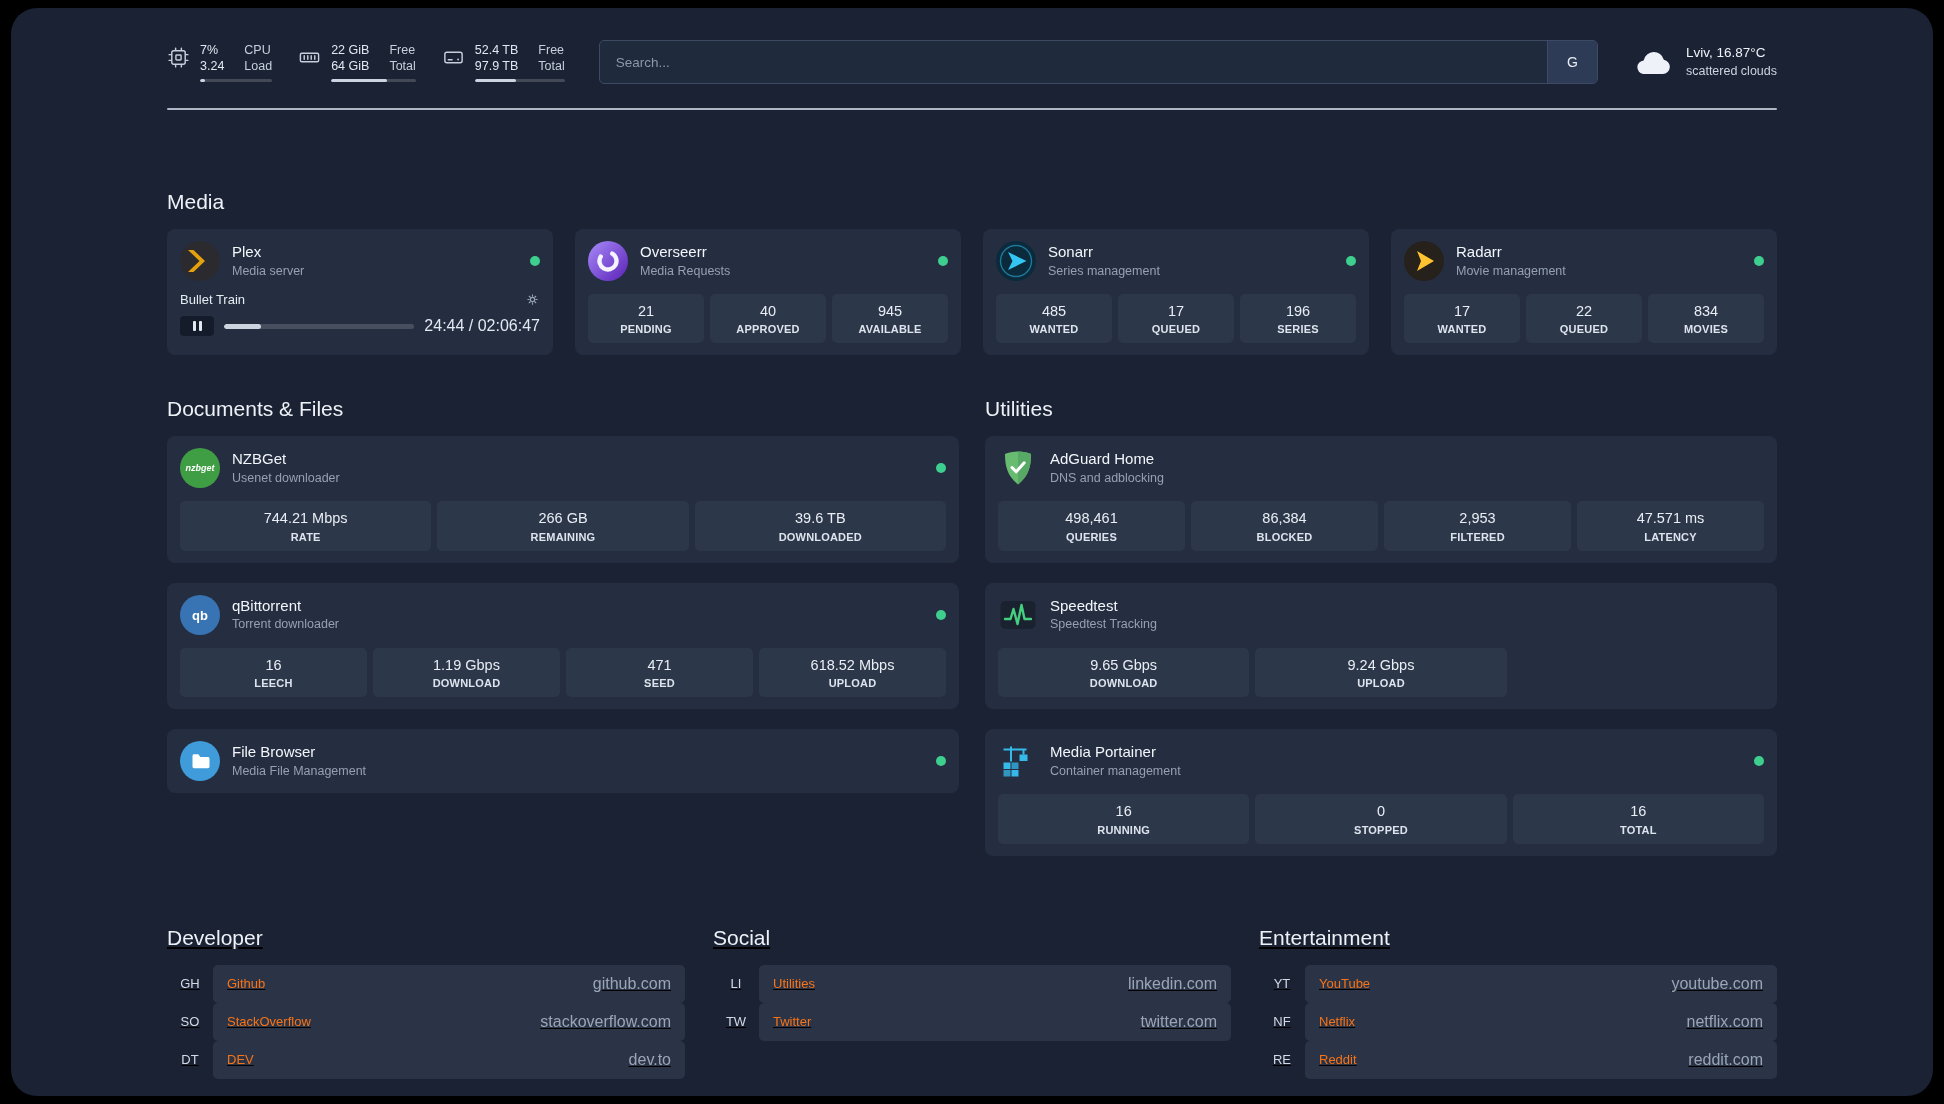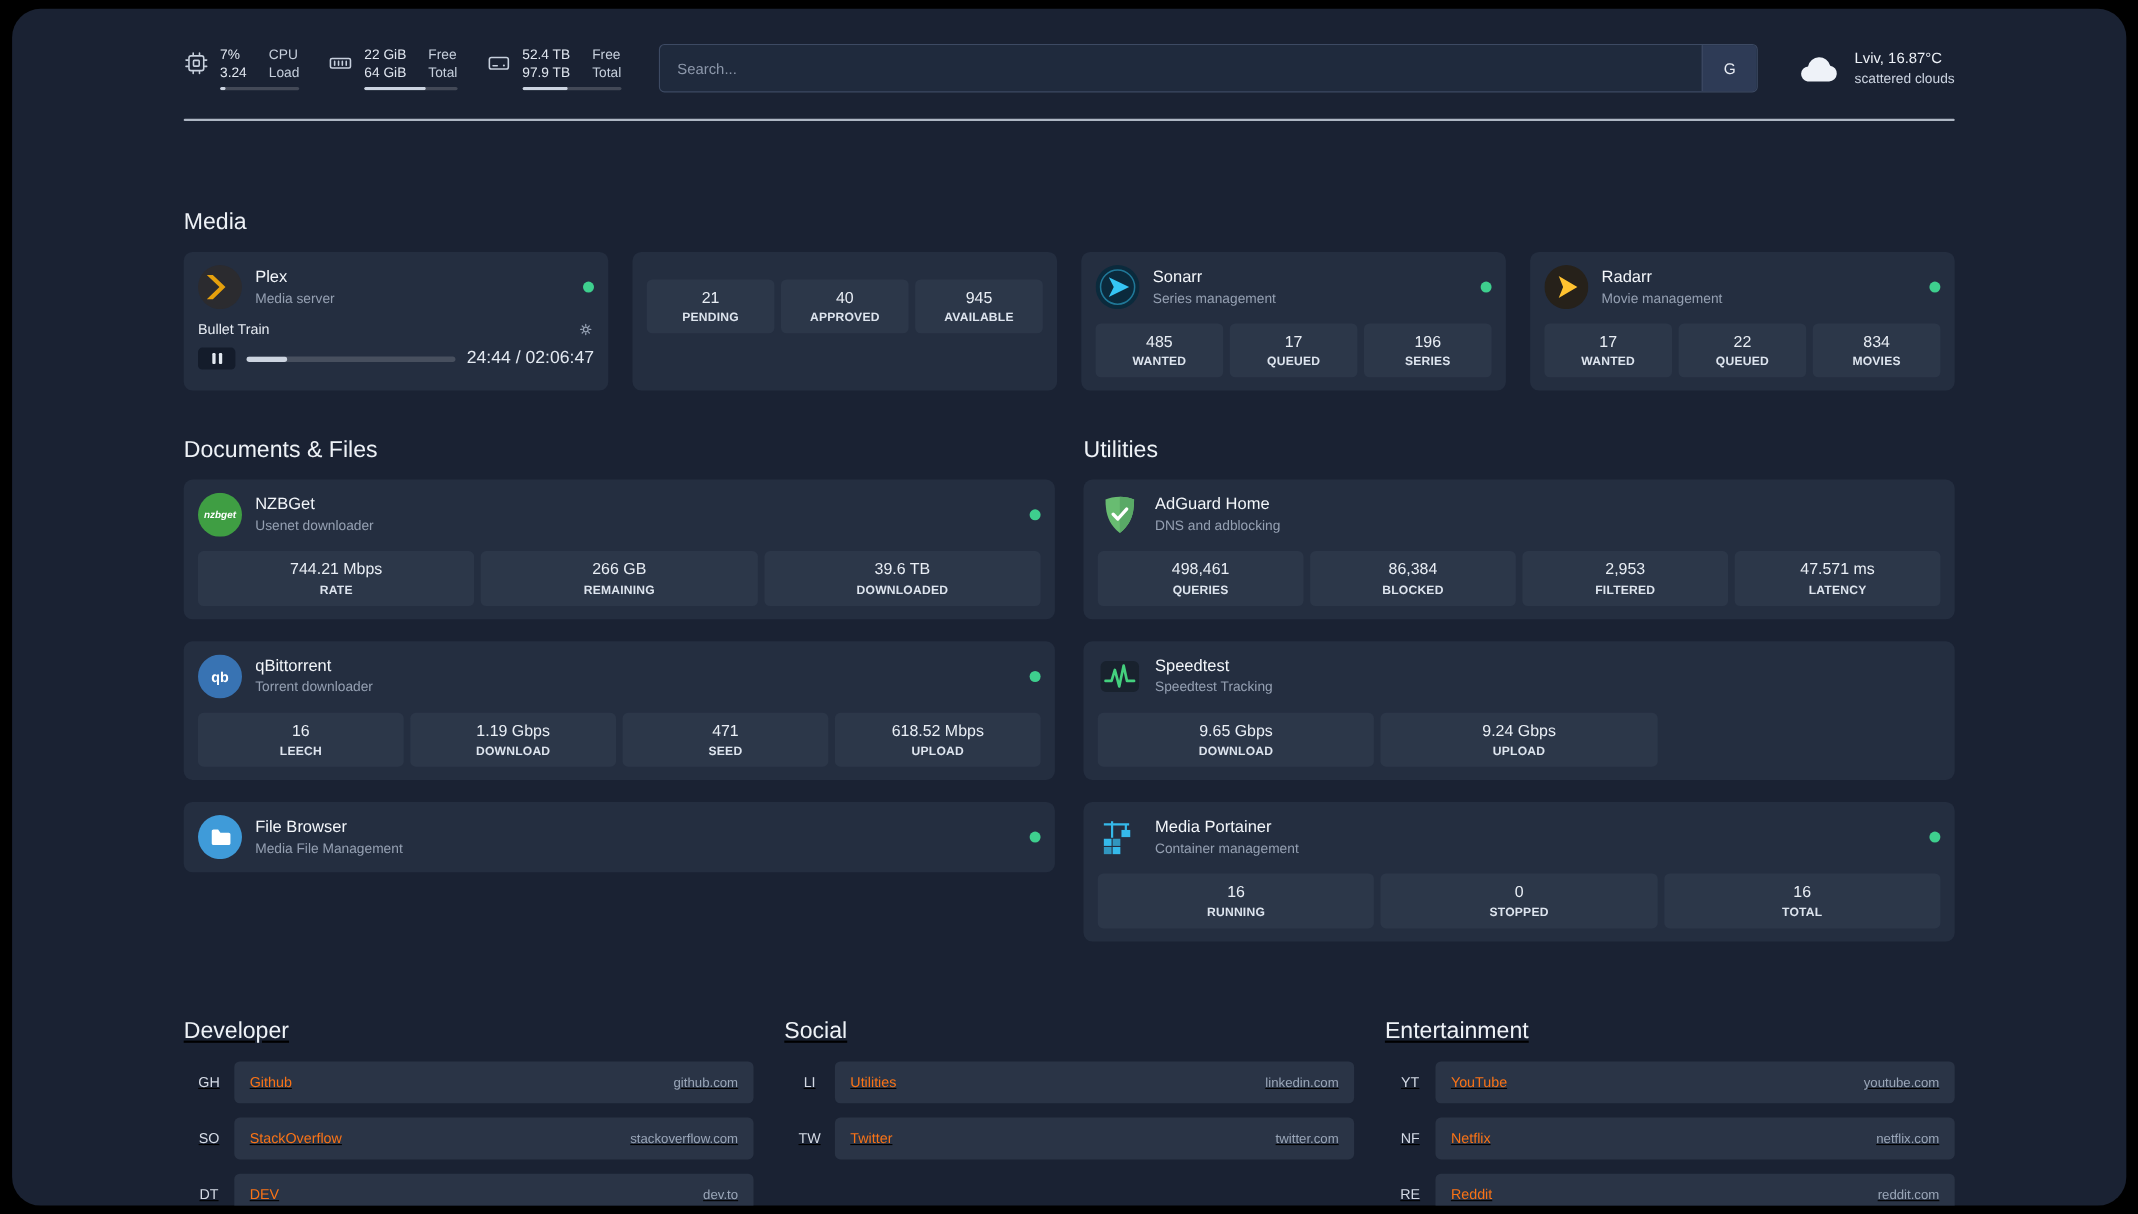--- a/index.html
+++ b/index.html
@@ -64,26 +64,26 @@
   .pbar{flex:1;height:5px;background:rgba(255,255,255,0.16);border-radius:3px;overflow:hidden;}
   .pbar .fill{height:100%;background:#ccd4e0;border-radius:3px;}
   .ptime{font-size:16px;color:#e3e9f1;white-space:nowrap;}
 
   
   .two-col{display:grid;grid-template-columns:1fr 1fr;gap:26px;margin-top:42px;align-items:start;}
   .stack{display:flex;flex-direction:column;gap:20px;margin-top:15px;}
 
   
   .bookmarks{display:grid;grid-template-columns:repeat(3,1fr);gap:28px;margin-top:70px;align-items:start;text-decoration:underline;}
-  .bm-list{display:flex;flex-direction:column;gap:13px;margin-top:15px;}
+  .bm-list{display:flex;flex-direction:column;margin-top:15px;}
   .bm{display:flex;align-items:stretch;height:38px;cursor:pointer;text-decoration:none;}
   .bm-abbr{width:46px;flex:none;display:flex;align-items:center;justify-content:center;font-size:13px;color:#d4dae5;}
   .bm-body{flex:1;background:#2a3446;border-radius:5px;display:flex;align-items:center;padding:0 14px;}
   .bm-name{font-size:13px;color:#f97316;}
-  .bm-domain{margin-left:auto;font-size:12px;color:#9aa6b8;}
+  .bm-domain{margin-left:auto;font-size:16px;color:#9aa6b8;}
 </style>
 </head>
 <body>
 
 <div class="frame">
 <div class="app">
 <div class="content">
 
   <header class="topbar">
 
@@ -211,20 +211,37 @@
                 </button>
           <div class="pbar">
                   <div class="fill" style="width: 19.5%;"></div>
                 </div>
           <span class="ptime">24:44 / 02:06:47</span>
         </div>
       </div>
     </div>
 
     <div class="card">
+      <div class="card-head">
+        <svg class="appico" viewBox="0 0 40 40">
+                <defs>
+                  <linearGradient id="ovsg" x1="0" y1="0" x2="1" y2="1">
+                    <stop offset="0" stop-color="#a78bfa"></stop>
+                    <stop offset="1" stop-color="#5b21b6"></stop>
+                  </linearGradient>
+                </defs>
+                <circle cx="20" cy="20" r="20" fill="url(#ovsg)"></circle>
+                <circle cx="20" cy="20" r="8.5" fill="none" stroke="#f5f3ff" stroke-width="4.4" stroke-dasharray="40 14" stroke-linecap="round" transform="rotate(-60 20 20)"></circle>
+              </svg>
+        <div class="titles">
+          <div class="svc-name">Overseerr</div>
+          <div class="svc-desc">Media Requests</div>
+        </div>
+        <span class="dot"></span>
+      </div>
       <div class="stats c3">
         <div class="stat">
                 <div class="stat-value">21</div>
                 <div class="stat-label">PENDING</div>
               </div>
         <div class="stat">
                 <div class="stat-value">40</div>
                 <div class="stat-label">APPROVED</div>
               </div>
         <div class="stat">

